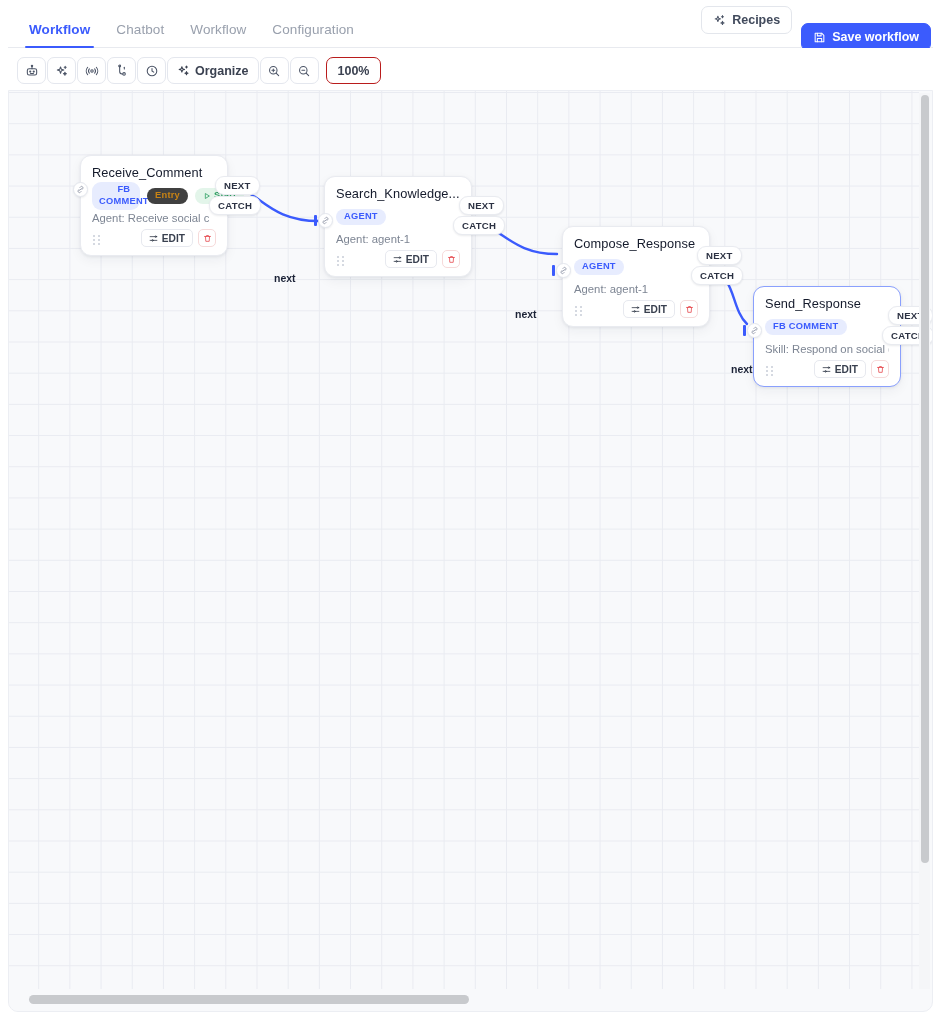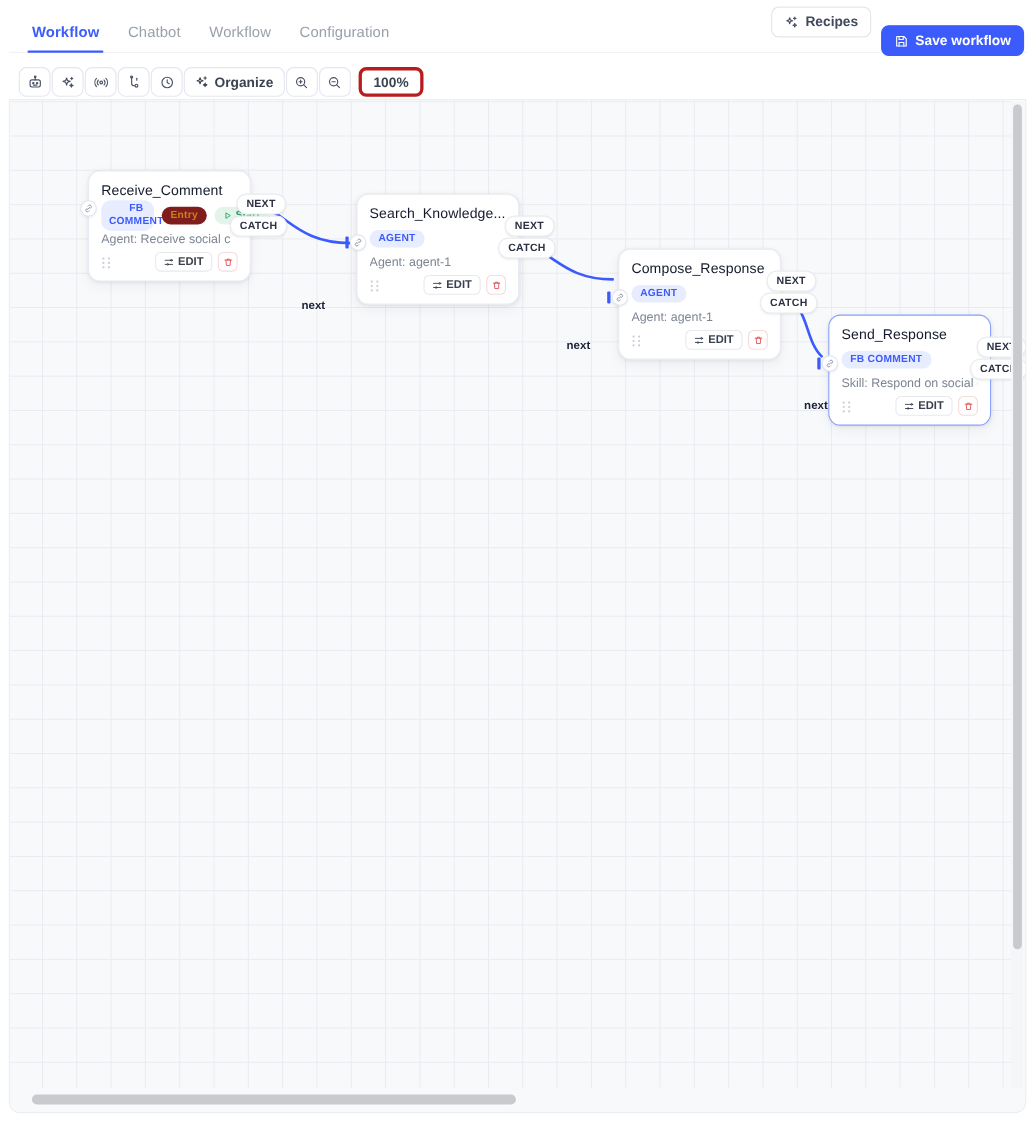--- a/index.html
+++ b/index.html
@@ -56,40 +56,40 @@
   .btn-ghost {
     background:#fff; color:#414a5c; border:1px solid #e3e6ec;
   }
   .btn-primary {
     background:#3b5bfd; color:#ffffff; border:1px solid #3b5bfd;margin-top:17px;
   }
   .ico { display:inline-flex; align-items:center; justify-content:center; }
 
   
   .toolbar {
-    position: absolute; left: 8px; top: 61px;
+    position: absolute; left: 8px; top: 48px;
     width: 925px; height: 45px;
     background: #ffffff;
-    display: flex; align-items: flex-start; gap: 1px;
+    display: flex; align-items: center; gap: 1px;
     padding-left: 9px;
   }
   .tool {
     width: 29px; height: 27px;
     border: 1px solid #e4e7ee; border-radius: 7px;
     background: #fff;
     display:flex; align-items:center; justify-content:center;
     cursor: pointer; color: #4a5365;
   }
   .tool-wide {
     width: auto; padding: 0 9px; gap: 5px;
     font-size: 12.5px; font-weight: 700; color: #3b4251;
   }
   .zoom-level {
     height: 27px; padding: 0 11px;
-    border: 3px solid #b91c1c; border-radius: 7px; background:#fff;
+    border: 1px solid #b91c1c; border-radius: 7px; background:#fff;
     display:flex; align-items:center; justify-content:center;
     font-size: 12.5px; font-weight: 700; color:#3b4251;
     margin-left: 6px;
   }
 
   
   .canvas-frame {
     position: absolute; left: 8px; top: 90px;
     width: 925px; height: 922px;
     background: #f8f9fb;
@@ -144,21 +144,21 @@
   }
   .badges { display:flex; align-items:center; gap:7px; margin-top: 7px; height: 18px; }
   .badge {
     display:inline-flex; align-items:center; gap:3px;
     border-radius: 9px; padding: 2px 8px;
     font-size: 9.3px; font-weight: 700; letter-spacing:.25px;
     line-height: 1.25;
   }
   .badge-type { background:#e7ecfe; color:#3b5bfd; }
   .badge-type.twoline { padding: 2px 7px; text-align:center; }
-  .badge-entry { background:#7f1d1d; color:#c88314; }
+  .badge-entry { background:#404040; color:#c88314; }
   .badge-start { background:#e3f5ea; color:#2f9f63; }
   .node-sub {
     margin-top: 7px;
     font-size: 11.3px; color:#7d8593;
     white-space: nowrap; overflow: hidden; text-overflow: clip;
   }
   .node-foot {
     margin-top: 4px; height: 20px;
     display:flex; align-items:center; justify-content:space-between;
   }

